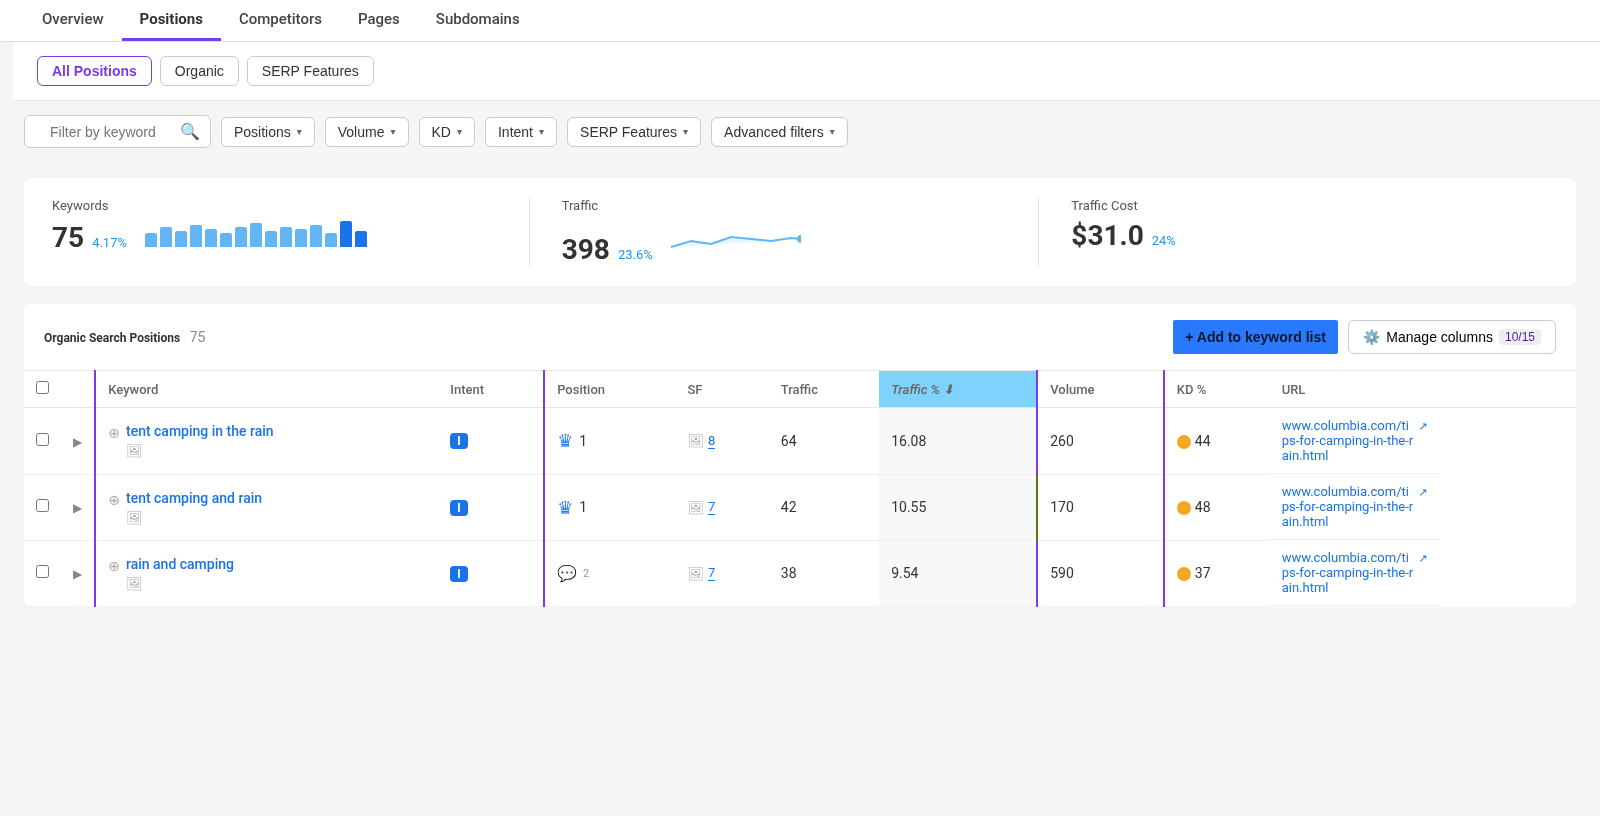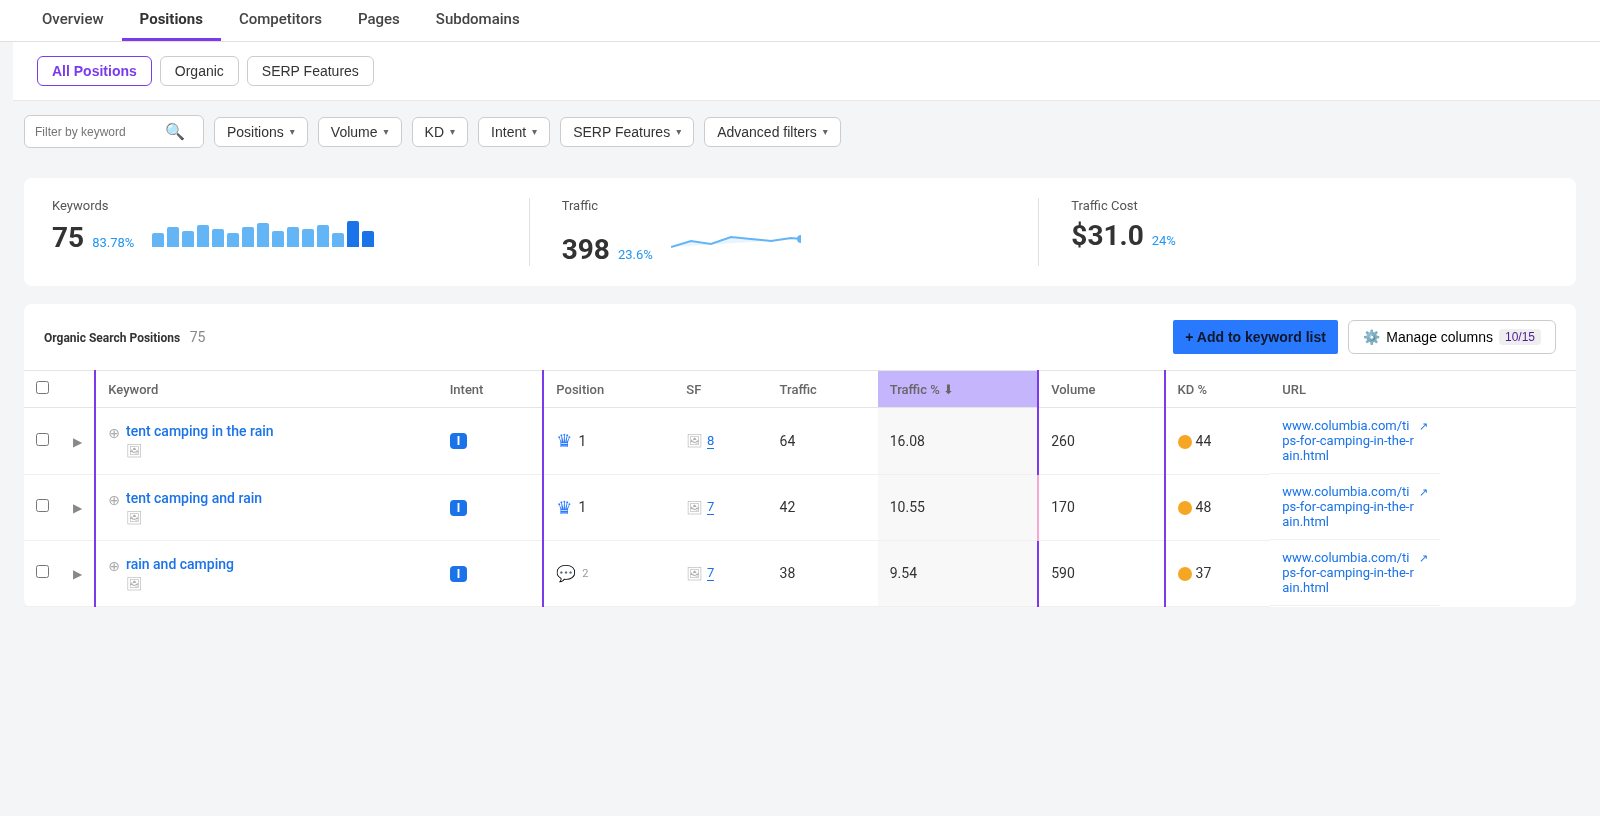--- a/index.html
+++ b/index.html
@@ -4,21 +4,21 @@
   <style>
     * { box-sizing: border-box; margin: 0; padding: 0; }
     body { font-family: -apple-system, BlinkMacSystemFont, 'Segoe UI', Roboto, sans-serif; background: #f4f5f7; font-size: 14px; color: #333; }
     .nav-tab { padding: 10px 18px; cursor: pointer; font-size: 15px; font-weight: 500; color: #444; border-bottom: 3px solid transparent; }
     .nav-tab.active { color: #333; border-bottom: 3px solid #7c3aed; font-weight: 700; }
     .tab-btn { border: 1.5px solid #ccc; border-radius: 6px; padding: 6px 14px; background: #fff; cursor: pointer; font-size: 14px; color: #333; }
     .tab-btn.active { border-color: #7c3aed; color: #7c3aed; font-weight: 600; }
 
     .filters { background: #f4f5f7; padding: 14px 24px; display: flex; align-items: center; gap: 10px; }
     .filter-input-wrap { position: relative; display: flex; align-items: center; border: 1px solid #ccc; border-radius: 6px; background: #fff; padding: 6px 10px; min-width: 180px; }
-    .filter-input-wrap input { border: none; outline: none; font-size: 12px; color: #1d4ed8; width: 130px; background: transparent; }
+    .filter-input-wrap input { border: none; outline: none; font-size: 14px; color: #1d4ed8; width: 130px; background: transparent; margin-left: 15px; }
     .filter-input-wrap .search-icon { color: #999; font-size: 16px; }
     .filter-dropdown { border: 1px solid #ccc; border-radius: 6px; background: #fff; padding: 6px 12px; cursor: pointer; display: flex; align-items: center; gap: 6px; font-size: 14px; color: #333; white-space: nowrap; }
     .filter-dropdown .arrow { font-size: 10px; color: #666; }
 
     .content { padding: 16px 24px; }
 
     .stats-card { background: #fff; border-radius: 8px; padding: 20px 28px; display: flex; align-items: stretch; margin-bottom: 18px; }
     .stat-block { flex: 1; padding-right: 32px; }
     .stat-block + .stat-block { border-left: 1px solid #e0e0e0; padding-left: 32px; }
     .stat-label { font-size: 13px; color: #555; margin-bottom: 6px; }
@@ -35,21 +35,21 @@
     .table-title { font-size: 12px; font-weight: 700; color: #333; }
     .table-count { color: #888; font-weight: 400; margin-left: 6px; }
     .table-actions { display: flex; gap: 10px; align-items: center; }
     .btn-add { background: #2979ff; color: #0f172a; border: none; border-radius: 2px; padding: 9px 12px; cursor: pointer; font-size: 14px; font-weight: 600; display: flex; align-items: center; gap: 6px; }
     .btn-manage { border: 1px solid #ccc; border-radius: 6px; padding: 8px 14px; background: #fff; cursor: pointer; font-size: 14px; display: flex; align-items: center; gap: 6px; }
     .badge { background: #eee; border-radius: 4px; padding: 1px 6px; font-size: 12px; color: #4c1d95; }
 
     table { width: 100%; border-collapse: collapse; }
     thead tr { border-top: 1px solid #e5e5e5; border-bottom: 1px solid #e5e5e5; }
     th { padding: 10px 12px; text-align: left; font-size: 13px; font-weight: 500; color: #666; background: #fff; white-space: nowrap; }
-    th.sorted { background: #c4b5fd; }
+    th.sorted { background: #7dd3fc; font-style: italic; }
     td { padding: 10px 12px; font-size: 14px; color: #333; border-bottom: 1px solid #f0f0f0; vertical-align: middle; }
     .checkbox-col { width: 32px; text-align: center; }
     .expander { width: 20px; text-align: center; color: #aaa; cursor: pointer; }
 
     .keyword-cell { color: #1a73e8; font-weight: 500; display: flex; align-items: flex-start; gap: 6px; }
     .kw-text { display: flex; flex-direction: column; gap: 2px; }
     .kw-link { color: #1a73e8; font-weight: 500; }
     .kw-icons { display: flex; gap: 4px; align-items: center; margin-top: 2px; }
     .kw-icon { font-size: 13px; color: #aaa; }
 
@@ -99,21 +99,21 @@
   <button class="filter-dropdown">Advanced filters <span class="arrow">▾</span></button>
 </div>
 
 <div class="content">
 
   <div class="stats-card">
     <div class="stat-block">
       <div class="stat-label">Keywords</div>
       <div class="stat-value-row">
         <span class="stat-value">75</span>
-        <span class="stat-change">83.78%</span>
+        <span class="stat-change">4.17%</span>
         <div class="bar-chart">
           <div class="bar" style="height:14px"></div>
           <div class="bar" style="height:20px"></div>
           <div class="bar" style="height:16px"></div>
           <div class="bar" style="height:22px"></div>
           <div class="bar" style="height:18px"></div>
           <div class="bar" style="height:14px"></div>
           <div class="bar" style="height:20px"></div>
           <div class="bar" style="height:24px"></div>
           <div class="bar" style="height:16px"></div>
@@ -245,21 +245,21 @@
             </div>
           </td>
           <td>
             <div class="sf-cell">
               <span>🖼</span>
               <span class="sf-num">7</span>
             </div>
           </td>
           <td>42</td>
           <td style="background:#f8f8f8;">10.55</td>
-          <td style="border-left:2px solid #f9a8d4; border-right:2px solid #7c3aed;">170</td>
+          <td style="border-left:2px solid #4d7c0f; border-right:2px solid #7c3aed;">170</td>
           <td>
             <span class="kd-dot"></span>48
           </td>
           <td class="url-cell">
             www.columbia.com/tips-for-camping-in-the-rain.html
             <span class="external-icon">↗</span>
           </td>
         </tr>
 
         <tr>

